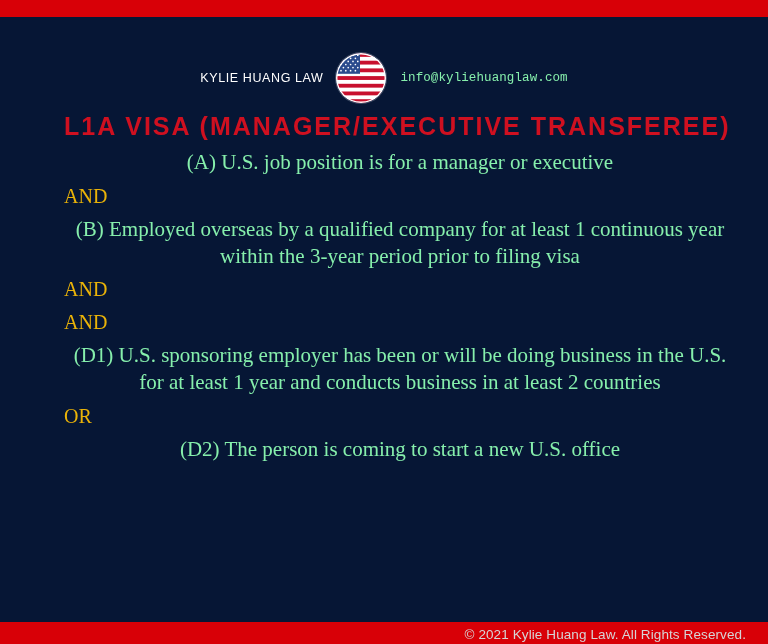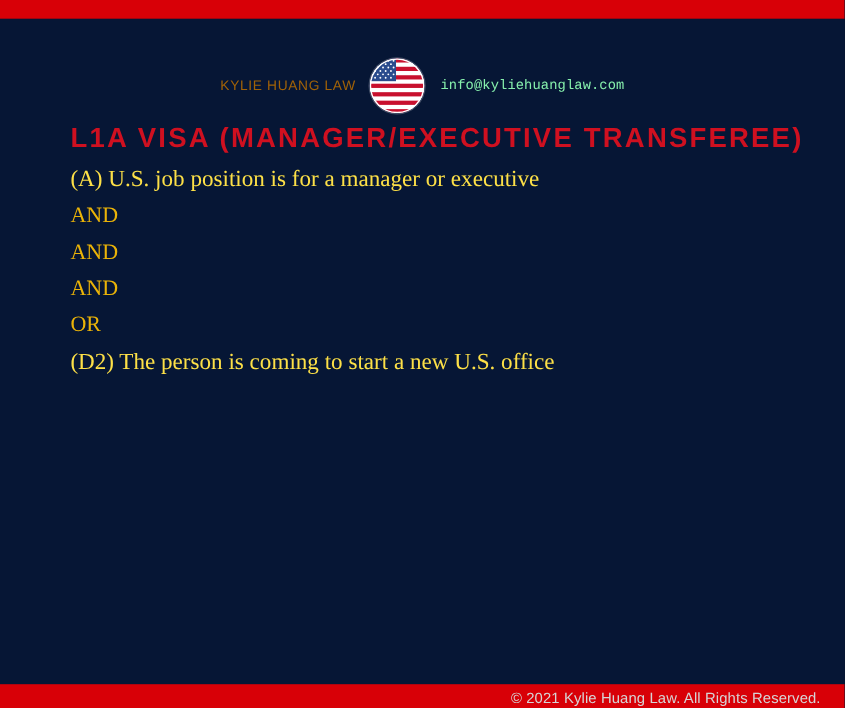--- a/index.html
+++ b/index.html
@@ -49,21 +49,21 @@
     width: 768px;
     height: 52px;
     display: flex;
     align-items: center;
     justify-content: center;
   }
   .brand-name {
     font-family: "Liberation Sans", sans-serif;
     font-size: 12.5px;
     letter-spacing: 0.6px;
-    color: #a16207;
+    color: #ffffff;
     white-space: nowrap;
     margin-right: 13px;
   }
   .brand-mail {
     font-family: Liberation Mono, monospace;
     font-size: 12.5px;
     letter-spacing: 0.1px;
     color: #86efac;
     white-space: nowrap;
     margin-left: 14px;
@@ -99,23 +99,24 @@
     font-family: "Liberation Serif", serif;
     font-weight: bold;
     font-size: 20.5px;
     color: #3670b8;
     line-height: 1.35;
     margin-bottom: 6px;
   }
   .cond {
     font-family: "Liberation Serif", serif;
     font-size: 21px;
-    color: #fde047;
+    color: #86efac;
     line-height: 1.28;
     margin-bottom: 7px;
+    text-align: center;
   }
   .conj {
     font-family: "Liberation Serif", serif;
     font-size: 20px;
     color: #eab308;
     line-height: 1.3;
     margin-bottom: 7px;
   }
   
   .formula {
@@ -195,24 +196,26 @@
   </div>
 
   <div class="content">
 
     <div class="title">L1A VISA (MANAGER/EXECUTIVE TRANSFEREE)</div>
 
 
     <div class="cond">(A) U.S. job position is for a manager or executive</div>
     <div class="conj">AND</div>
 
+    <div class="cond">(B) Employed overseas by a qualified company for at least 1 continuous year within the 3-year period prior to filing visa</div>
     <div class="conj">AND</div>
 
     <div class="conj">AND</div>
 
+    <div class="cond">(D1) U.S. sponsoring employer has been or will be doing business in the U.S. for at least 1 year and conducts business in at least 2 countries</div>
     <div class="conj">OR</div>
 
     <div class="cond">(D2) The person is coming to start a new U.S. office</div>
 
   </div>
 
 
   <div class="bottom-bar"></div>
   <div class="copyright">© 2021 Kylie Huang Law. All Rights Reserved.</div>
 

